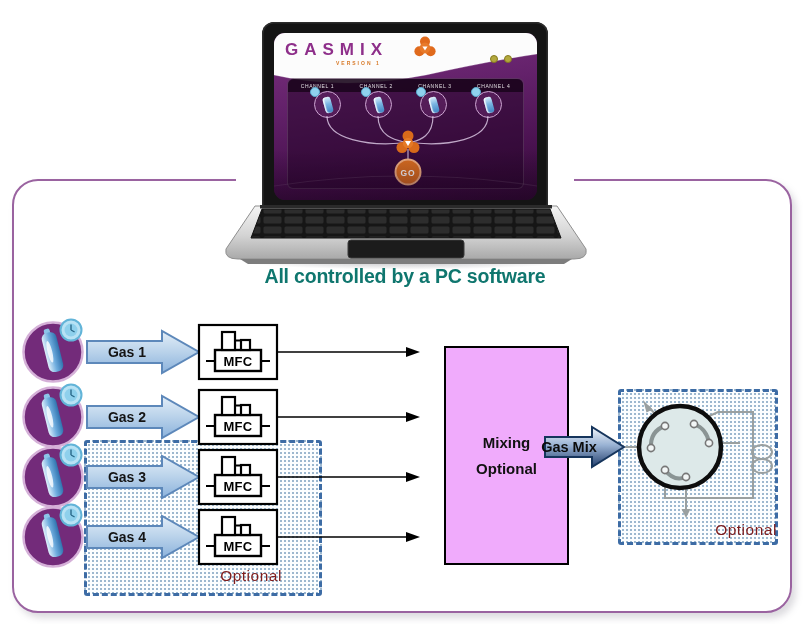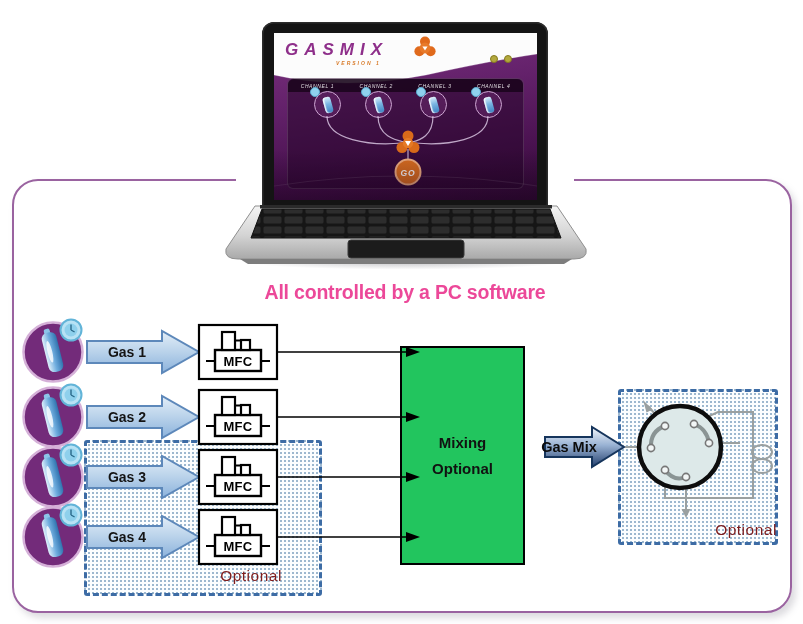--- a/index.html
+++ b/index.html
@@ -11,22 +11,22 @@
   #outer-frame{left:12px;top:179px;width:780px;height:434px;box-sizing:border-box;
     border:2.5px solid #9a63a0;border-radius:26px;
     box-shadow:4px 5px 7px rgba(130,125,140,.28);}
 
   
   #laptop-backdrop{left:236px;top:14px;width:338px;height:248px;background:#fff;border-radius:18px;}
   #laptop-shadow{left:232px;top:252px;width:346px;height:18px;
     background:radial-gradient(ellipse at center,rgba(40,40,50,.30) 0%,rgba(40,40,50,0) 68%);}
   #bezel{left:262px;top:22px;width:286px;height:185px;background:#141414;
     border-radius:12px 12px 3px 3px;box-shadow:inset 0 0 0 1.5px #2c2c2c;}
-  #screen{left:274px;top:33px;width:263px;height:167px;overflow:hidden;border-radius:0;
-    background:linear-gradient(172deg,#7c3180 0%,#63216a 38%,#4a1250 72%,#2f0a33 100%);font-style:italic;}
+  #screen{left:274px;top:33px;width:263px;height:167px;overflow:hidden;border-radius:11px;
+    background:linear-gradient(172deg,#7c3180 0%,#63216a 38%,#4a1250 72%,#2f0a33 100%);}
   #screen-dark{left:0;top:117px;width:263px;height:50px;
     background:linear-gradient(rgba(25,0,28,0) 0%,rgba(25,0,28,.45) 100%);}
   #logo-text{left:11px;top:7px;font-size:17px;font-weight:700;letter-spacing:6px;color:#8e2f8a;}
   #logo-version{left:62px;top:27px;font-size:5px;letter-spacing:2px;color:#d87a28;font-weight:700;}
   .status-dot{width:8px;height:8px;border-radius:50%;background:#b3a93e;border:1px solid #857a1e;box-sizing:border-box;}
   #dot1{left:216px;top:22px;} #dot2{left:230px;top:22px;}
   #channel-panel{left:13px;top:45px;width:237px;height:111px;border-radius:6px;
     background:rgba(38,6,41,.55);border:1px solid rgba(255,255,255,.14);box-sizing:border-box;}
   #channel-header{display:flex;justify-content:space-around;align-items:center;height:13px;
     background:rgba(18,2,20,.72);border-radius:6px 6px 0 0;}
@@ -35,36 +35,36 @@
     border:1.5px solid #cda6d2;background:rgba(125,55,130,.35);box-sizing:border-box;
     display:flex;align-items:center;justify-content:center;}
   .gauge .cyl{width:8px;height:16px;border-radius:3px;transform:rotate(-15deg);
     background:linear-gradient(180deg,#d9eefb 0%,#79b4e2 45%,#3e83c3 100%);
     box-shadow:inset 1.5px 0 1px rgba(255,255,255,.85);}
   .gauge .bluedot{position:absolute;left:-5px;top:-5px;width:10px;height:10px;border-radius:50%;
     background:#8fd1ee;border:1.5px solid #57a8cc;box-sizing:border-box;}
 
   
   #caption{left:150px;top:265px;width:510px;text-align:center;font-size:19.5px;font-weight:600;
-    color:#ec4899;letter-spacing:-0.2px;margin-top:16px;}
+    color:#0f766e;letter-spacing:-0.2px;}
 
   
   .optional-box{box-sizing:border-box;border:3.5px dashed #3d6ca5;border-radius:3px;
     background-color:#fcfeff;
     background-image:radial-gradient(circle,#9db8cf 1px,rgba(0,0,0,0) 1.15px);
     background-size:4px 4px;}
   #optional-inputs{left:84px;top:440px;width:238px;height:156px;}
   #optional-output{left:618px;top:389px;width:160px;height:156px;}
   .optional-label{text-align:center;font-size:15.5px;font-weight:500;color:#7f1d1d;letter-spacing:.5px;margin-left:48px;}
   #optional-inputs-label{left:84px;top:567px;width:238px;}
   #optional-output-label{left:618px;top:521px;width:160px;}
 
   
-  #mixing-chamber{left:400px;top:346px;width:125px;height:219px;box-sizing:border-box;
-    background:#22c55e;border:2.2px solid #000;display:flex;flex-direction:column;
+  #mixing-chamber{left:444px;top:346px;width:125px;height:219px;box-sizing:border-box;
+    background:#f0abfc;border:2.2px solid #000;display:flex;flex-direction:column;
     align-items:center;justify-content:center;}
   #mixing-chamber div{font-size:15px;font-weight:700;color:#111;line-height:1.7;}
 
   #diagram-svg{left:0;top:0;width:803px;height:624px;pointer-events:none;}
   #base-svg{left:220px;top:205px;width:372px;height:62px;}
   #wave-svg{left:0;top:0;width:263px;height:60px;}
   #net-svg{left:0;top:45px;width:263px;height:122px;}
 
   svg text{font-family:"Liberation Sans",sans-serif;}
   .gas-label{font-size:14px;font-weight:700;fill:#141414;}

